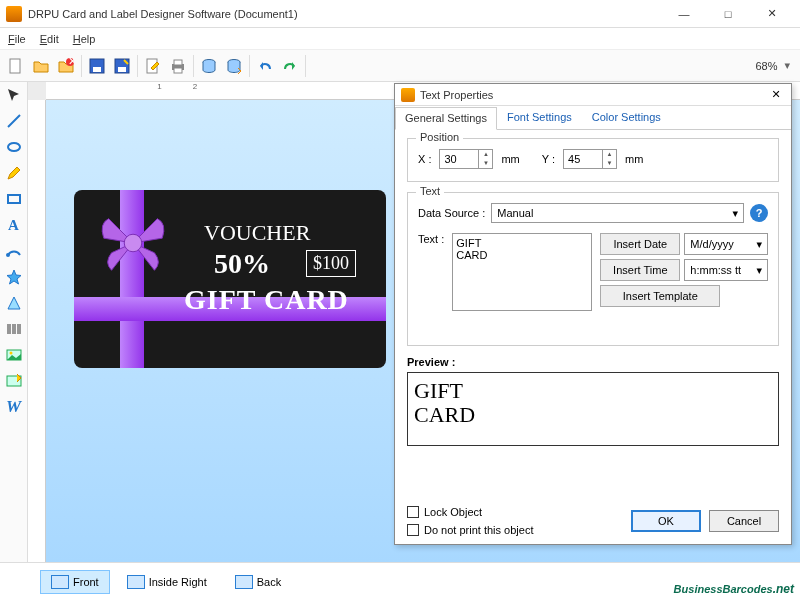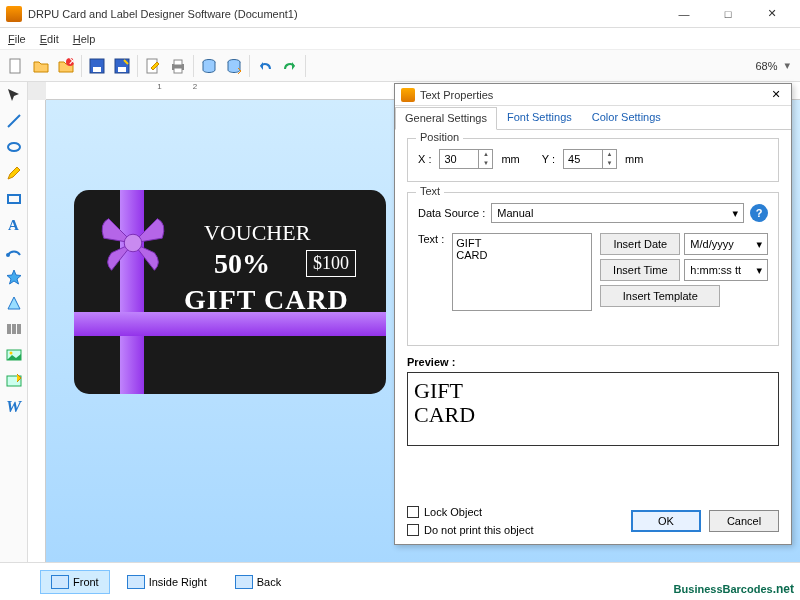--- a/index.html
+++ b/index.html
@@ -15,21 +15,21 @@
 .tbtn{width:24px;height:24px;display:flex;align-items:center;justify-content:center;position:relative}
 .tsep{width:1px;height:22px;background:#ddd;margin:0 2px}
 .zoom{color:#333}
 .workspace{position:absolute;top:82px;left:0;right:0;bottom:38px;display:flex}
 .sidetools{width:28px;background:#fafafa;border-right:1px solid #ddd;display:flex;flex-direction:column;align-items:center;padding-top:2px;gap:4px}
 .stool{width:22px;height:22px;display:flex;align-items:center;justify-content:center}
 .canvas-area{flex:1;background:#ececec;position:relative;overflow:hidden}
 .ruler-h{position:absolute;top:0;left:18px;right:0;height:18px;background:#fff;border-bottom:1px solid #ccc;font-size:8px;color:#666;overflow:hidden}
 .ruler-v{position:absolute;top:18px;left:0;width:18px;bottom:0;background:#fff;border-right:1px solid #ccc}
 .canvas{position:absolute;top:18px;left:18px;right:0;bottom:0;background:linear-gradient(#d0ecff,#a8d8ff);overflow:hidden}
-.card{position:absolute;top:90px;left:28px;width:312px;height:204px;background:#1a1a1a;border-radius:15px;overflow:hidden}
+.card{position:absolute;top:90px;left:28px;width:312px;height:178px;background:#1a1a1a;border-radius:8px;overflow:hidden}
 .card::before{content:"";position:absolute;inset:0;background-image:radial-gradient(#a855f7 0.5px,transparent 0.5px);background-size:6px 6px;opacity:.35}
 .ribbon-h{position:absolute;top:60%;left:0;right:0;height:24px;background:linear-gradient(#c084fc,#9333ea)}
 .ribbon-v{position:absolute;left:46px;top:0;bottom:0;width:24px;background:linear-gradient(90deg,#c084fc,#9333ea)}
 .bow{position:absolute;left:20px;top:14px;width:78px;height:78px}
 .bow svg{width:100%;height:100%}
 .vtxt{position:absolute;left:130px;top:30px;color:#fff;font-family:"Times New Roman",serif;font-size:22px}
 .pct{position:absolute;left:140px;top:58px;color:#fff;font-family:"Times New Roman",serif;font-size:28px;font-weight:bold}
 .price{position:absolute;left:232px;top:60px;color:#fff;border:1px solid #fff;padding:2px 6px;font-family:"Times New Roman",serif;font-size:18px}
 .gc{position:absolute;left:110px;top:94px;color:#fff;font-family:"Times New Roman",serif;font-size:28px;font-weight:bold;letter-spacing:1px}
 .bottomtabs{position:absolute;bottom:0;left:0;right:0;height:38px;background:#fff;border-top:1px solid #ddd;display:flex;align-items:center;padding:0 40px;gap:6px}
@@ -62,21 +62,21 @@
 .ibtn{height:22px;border:1px solid #aaa;background:#eee;display:flex;align-items:center;justify-content:center;padding:0 6px}
 .isel{flex:1;height:22px;border:1px solid #999;background:#fff;display:flex;align-items:center;justify-content:space-between;padding:0 5px}
 .preview-lbl{font-weight:bold;margin:4px 0}
 .preview-box{border:1px solid #333;height:74px;padding:6px;font-family:"Times New Roman",serif;font-size:22px;line-height:24px}
 .dlg-foot{position:absolute;bottom:8px;left:12px;right:12px;display:flex;align-items:center}
 .chk{display:flex;align-items:center;gap:5px;margin-right:14px}
 .chk .box{width:12px;height:12px;border:1px solid #333}
 .dlg-btns{margin-left:auto;display:flex;gap:8px}
 .dbtn{width:70px;height:22px;border:1px solid #888;background:#eee;display:flex;align-items:center;justify-content:center}
 .dbtn.primary{border:2px solid #2a7fd4;background:#e8f2ff}
-.watermark{position:absolute;bottom:2px;right:6px;font-family:Georgia,serif;font-size:19px;color:#0b6b4f;font-weight:bold}
+.watermark{position:absolute;bottom:2px;right:6px;font-family:Georgia,serif;font-style:italic;font-size:19px;color:#0b6b4f;font-weight:bold}
 .watermark .net{color:#0b6b4f;font-size:12px}
 .chkcol{display:flex;flex-direction:column;gap:6px}
 </style>
 </head>
 <body>
 
 <div class="titlebar">
   <div class="ico"></div>
   <div class="title">DRPU Card and Label Designer Software (Document1)</div>
   <div class="winbtn">—</div>

